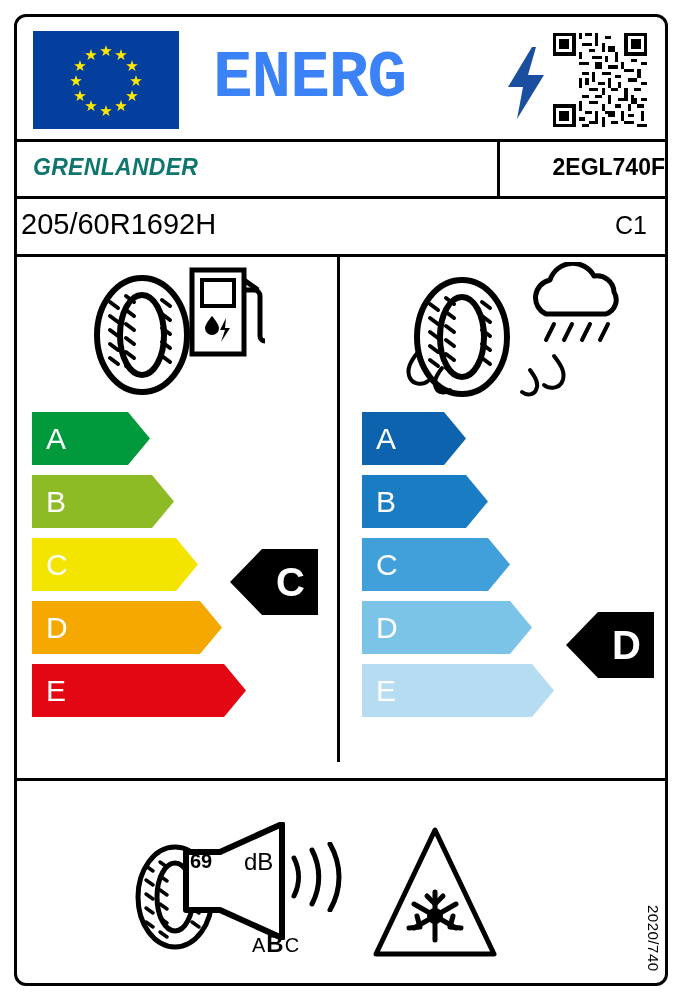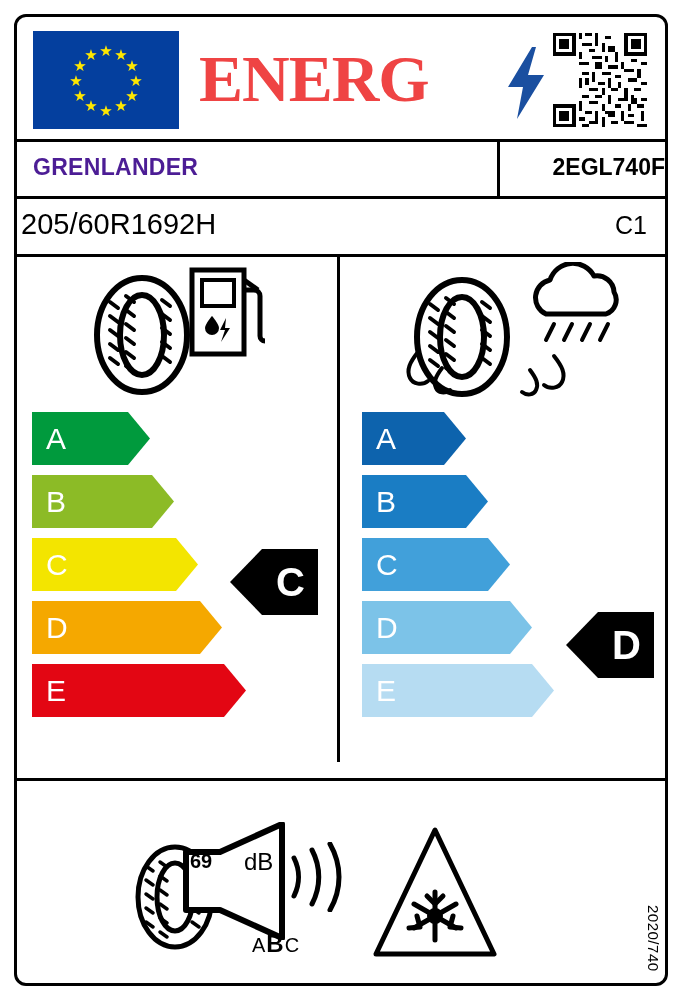--- a/index.html
+++ b/index.html
@@ -38,26 +38,26 @@
   .eu-flag .star {
     position: absolute;
     color: #ffe800;
     font-size: 15px;
     line-height: 15px;
     width: 15px;
     text-align: center;
   }
   .energy-word {
     position: absolute;
-    left: 182px; top: 24px;
+    left: 196px; top: 24px;
     font-size: 66px;
     font-weight: bold;
     letter-spacing: -1px;
-    color: #ef4444;
-    font-family: Liberation Serif, serif;
+    color: #3b82f6;
+    font-family: Liberation Mono, monospace;
   }
   .bolt {
     position: absolute;
     left: 489px; top: 30px;
     width: 40px; height: 72px;
   }
   .qr {
     position: absolute;
     right: 18px; top: 16px;
     width: 94px; height: 94px;
@@ -69,22 +69,23 @@
   .brand-row {
     position: absolute;
     left: 17px; top: 141px;
     width: 648px; height: 56px;
   }
   .brand-name {
     position: absolute;
     left: 16px; top: 13px;
     font-size: 23px;
     font-weight: bold;
-    color: #4c1d95;
+    color: #0f766e;
     letter-spacing: .3px;
+    font-style: italic;
   }
   .brand-divider {
     position: absolute;
     left: 480px; top: 0px;
     width: 3px; height: 56px;
     background: #000;
   }
   .model-code {
     position: absolute;
     left: 500px; top: 13px;

